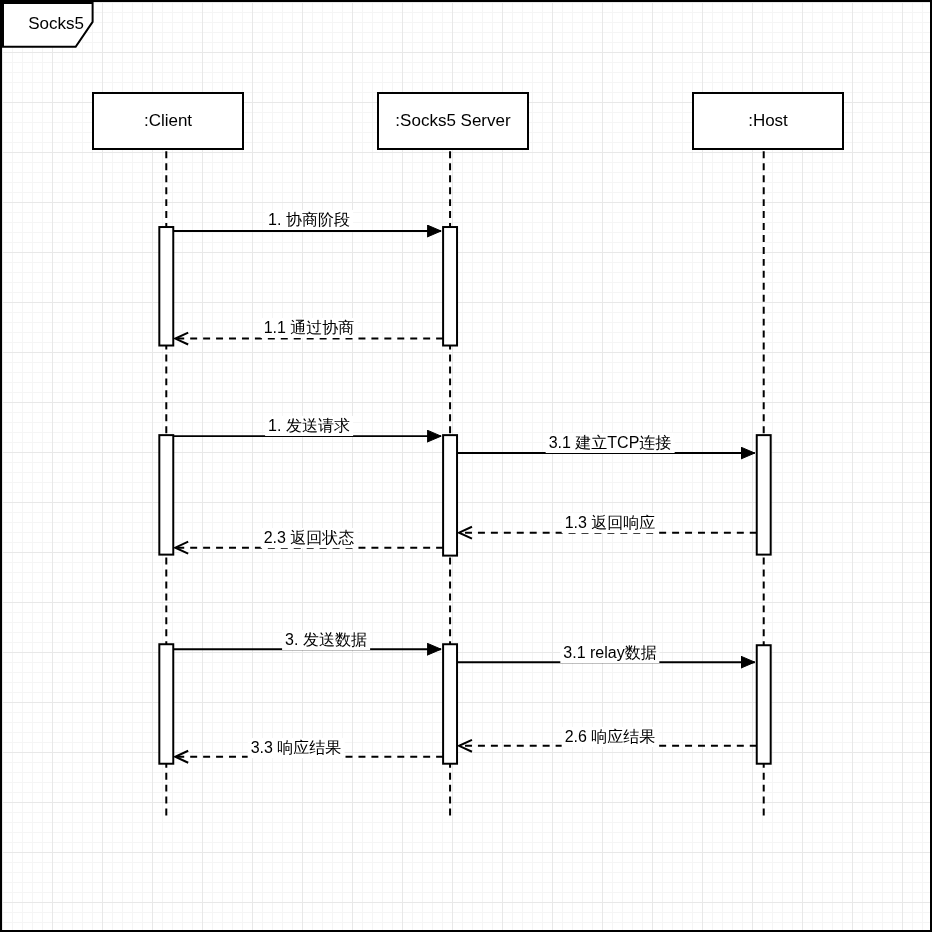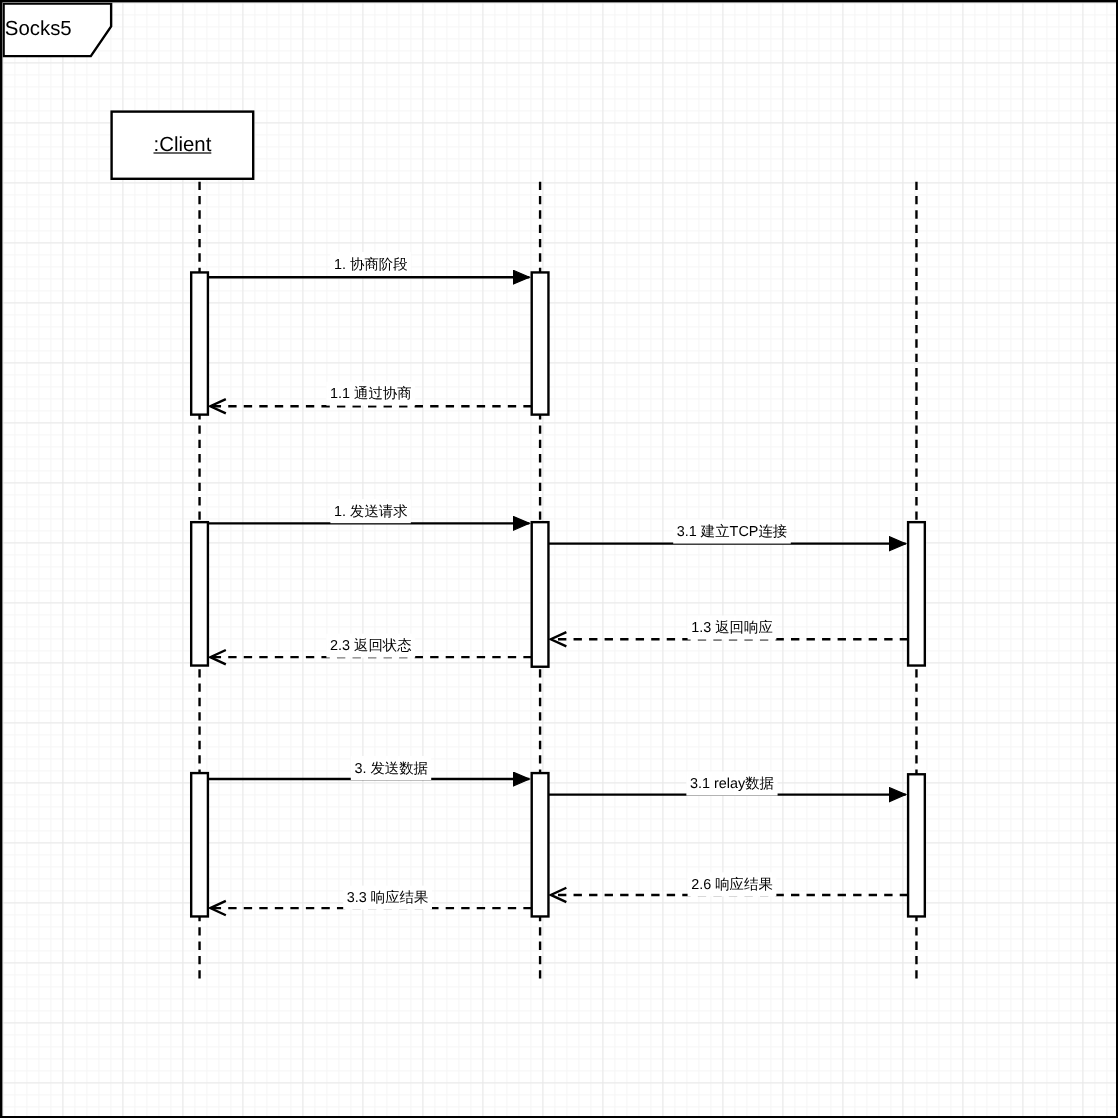--- a/index.html
+++ b/index.html
@@ -26,47 +26,46 @@
   }
   svg.layer {
     position: absolute;
     left: 0; top: 0;
     width: 100%; height: 100%;
   }
   .frame-title {
     position: absolute;
     left: 2px; top: 10px;
     width: 80px;
-    text-align: left;
+    text-align: right;
     font-size: 17px;
     line-height: 24px;
   }
   .actor-box {
     position: absolute;
     top: 90px;
-    width: 120px;
+    width: 152px;
     height: 58px;
     box-sizing: border-box;
     background: #ffffff;
     border: 2px solid #000000;
     display: flex;
     align-items: center;
     justify-content: center;
     font-size: 17px;
     z-index: 2;
-    text-decoration: underline;
   }
   .actor-client { left: 90px; }
   .actor-server { left: 375px; }
   .actor-host   { left: 690px; }
   .msg-label {
     position: absolute;
     transform: translateX(-50%);
     white-space: nowrap;
-    font-size: 12px;
+    font-size: 16px;
     line-height: 20px;
     height: 20px;
     background: #ffffff;
     padding: 0 3px;
     z-index: 3;
   }
 </style>
 </head>
 <body>
 
@@ -110,25 +109,31 @@
     <line x1="443" y1="548" x2="174" y2="548" stroke="#000000" stroke-width="2" stroke-dasharray="7 6" marker-end="url(#arrow-open)"></line>
     <line x1="758" y1="747" x2="459" y2="747" stroke="#000000" stroke-width="2" stroke-dasharray="7 6" marker-end="url(#arrow-open)"></line>
     <line x1="443" y1="758" x2="174" y2="758" stroke="#000000" stroke-width="2" stroke-dasharray="7 6" marker-end="url(#arrow-open)"></line>
   </svg>
 
   <div class="frame-title">Socks5</div>
 
   <div class="actor-box actor-client">
     <span>:Client</span>
   </div>
+  <div class="actor-box actor-server">
+    <span>:Socks5 Server</span>
+  </div>
+  <div class="actor-box actor-host">
+    <span>:Host</span>
+  </div>
 
   <div class="msg-label" style="left:307px; top:208px">1. 协商阶段</div>
   <div class="msg-label" style="left:307px; top:316px">1.1 通过协商</div>
   <div class="msg-label" style="left:307px; top:414px">1. 发送请求</div>
   <div class="msg-label" style="left:608px; top:431px">3.1 建立TCP连接</div>
   <div class="msg-label" style="left:608px; top:511px">1.3 返回响应</div>
   <div class="msg-label" style="left:307px; top:526px">2.3 返回状态</div>
   <div class="msg-label" style="left:324px; top:628px">3. 发送数据</div>
   <div class="msg-label" style="left:608px; top:641px">3.1 relay数据</div>
   <div class="msg-label" style="left:608px; top:725px">2.6 响应结果</div>
-  <div class="msg-label" style="left:321px; top:736px">3.3 响应结果</div>
+  <div class="msg-label" style="left:294px; top:736px">3.3 响应结果</div>
 
 </div>
 
 </body></html>

